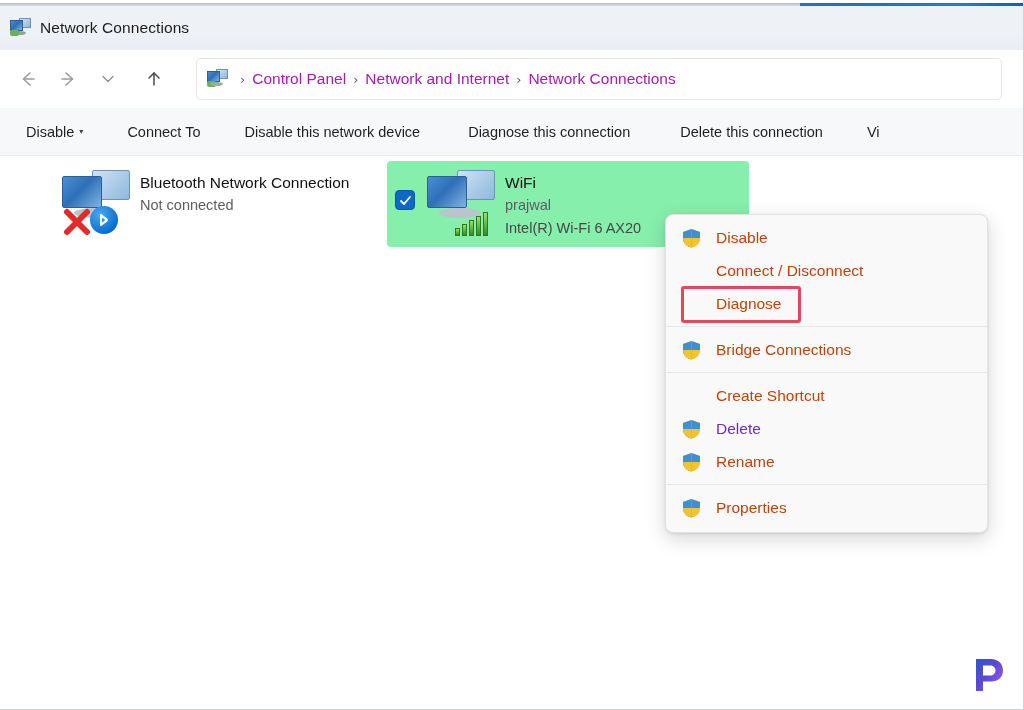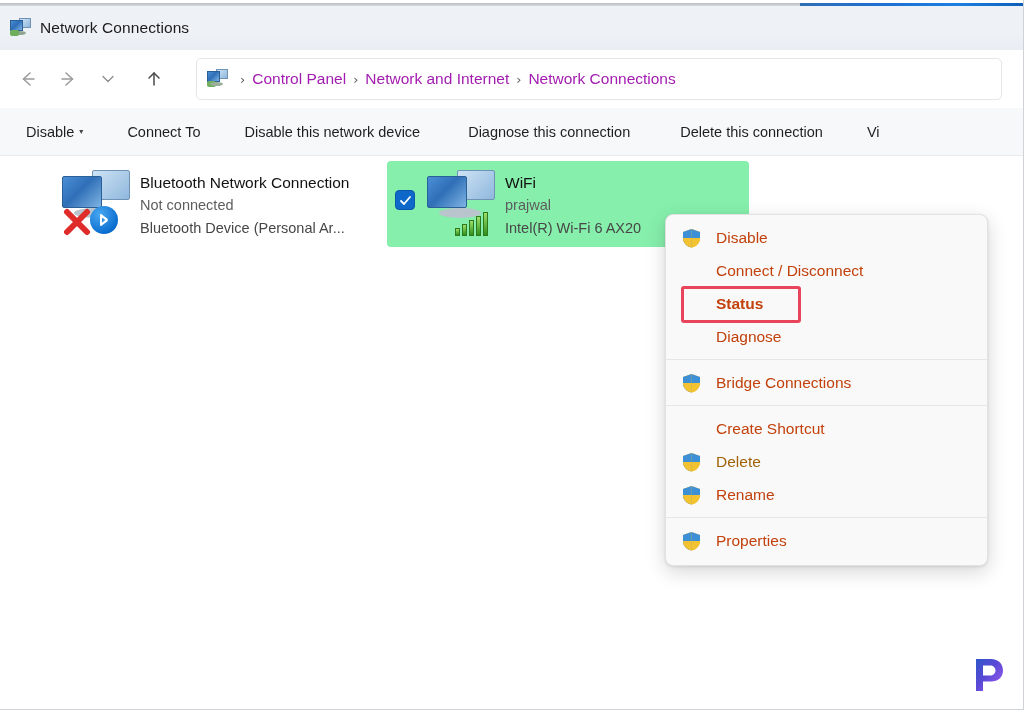--- a/index.html
+++ b/index.html
@@ -247,21 +247,21 @@
     margin-right: 14px;
     display: flex; align-items: center; justify-content: center;
   }
   .ctx-ico.empty { visibility: hidden; }
   .ctx-label {
     font-size: 15.5px;
     color: #c2410c;
     white-space: nowrap;
   }
   .ctx-label.bold { font-weight: bold; }
-  .ctx-label.disabled { color: #a16207; }
+  .ctx-label.disabled { color: #6d28d9; }
   .ctx-sep {
     height: 1px;
     background: #e7e7e7;
     margin: 6px 0 6px 0;
   }
 
   
   .annot-box {
     position: absolute;
     left: 681px; top: 286px;
@@ -376,21 +376,20 @@
         <span class="bt-badge">
           <svg width="14" height="18" viewBox="0 0 14 18">
             <path d="M4 4 L10 8.5 L4 13.5 L4 4.5 L10 9.5 L4 14" fill="none" stroke="#ffffff" stroke-width="1.6" stroke-linejoin="round" stroke-linecap="round"></path>
             <line x1="4" y1="4" x2="4" y2="14" stroke="#ffffff" stroke-width="1.6" stroke-linecap="round"></line>
           </svg>
         </span>
       </div>
       <div class="conn-text">
         <div class="conn-title">Bluetooth Network Connection</div>
         <div class="conn-sub">Not connected</div>
-        <div class="conn-sub dark">Bluetooth Device (Personal Ar...</div>
       </div>
     </div>
 
     <div class="conn-item selected" style="left:387px; top:4px; width:362px;">
       <div class="conn-check">
         <svg width="13" height="13" viewBox="0 0 13 13">
           <path d="M2 7 L5 10 L11 3" fill="none" stroke="#ffffff" stroke-width="1.8" stroke-linecap="round" stroke-linejoin="round"></path>
         </svg>
       </div>
       <div class="conn-icon-wrap">
@@ -429,24 +428,20 @@
         </svg>
       </span>
       <span class="ctx-label">Disable</span>
     </div>
     <div class="ctx-row">
       <span class="ctx-ico empty"></span>
       <span class="ctx-label">Connect / Disconnect</span>
     </div>
     <div class="ctx-row">
       <span class="ctx-ico empty"></span>
-      <span class="ctx-label bold">Status</span>
-    </div>
-    <div class="ctx-row">
-      <span class="ctx-ico empty"></span>
       <span class="ctx-label">Diagnose</span>
     </div>
 
     <div class="ctx-sep"></div>
 
     <div class="ctx-row">
       <span class="ctx-ico">
         <svg width="19" height="20" viewBox="0 0 19 20">
           <path d="M9.5 1 L18 4 V10 C18 15 14 18.6 9.5 19.6 C5 18.6 1 15 1 10 V4 Z" fill="#f2c230"></path>
           <path d="M9.5 1 L1 4 V10 C1 15 5 18.6 9.5 19.6 Z" fill="#3d8fd6"></path>

